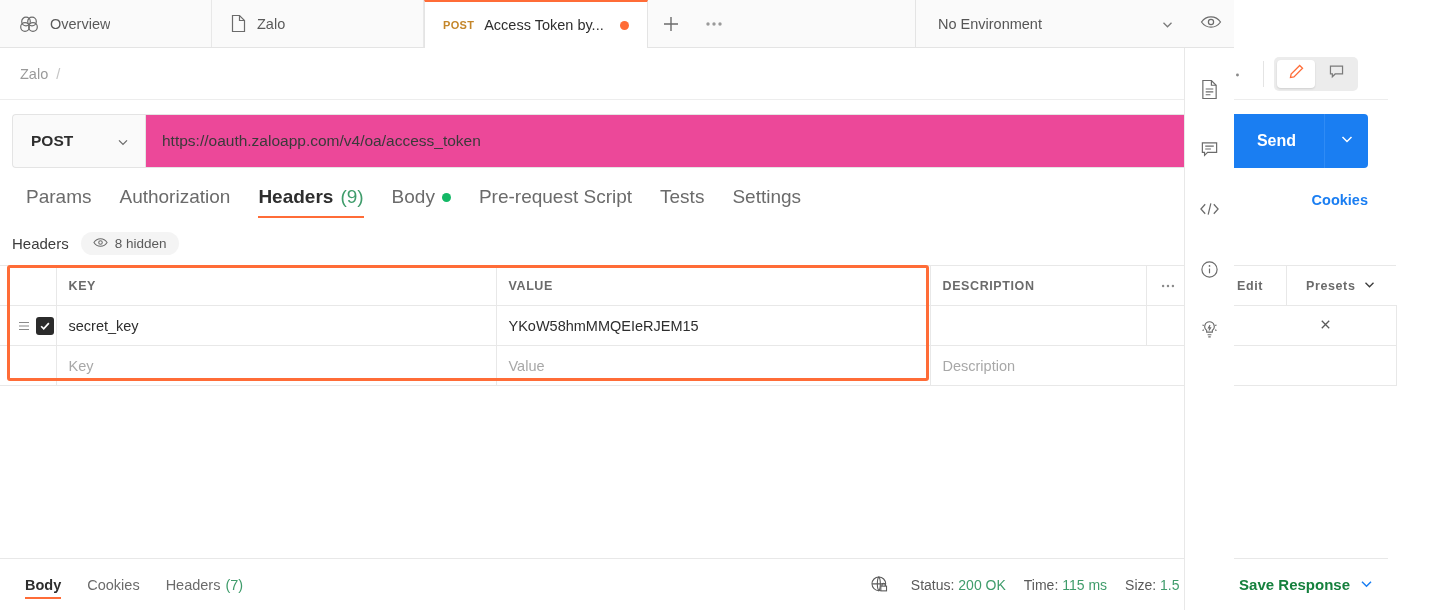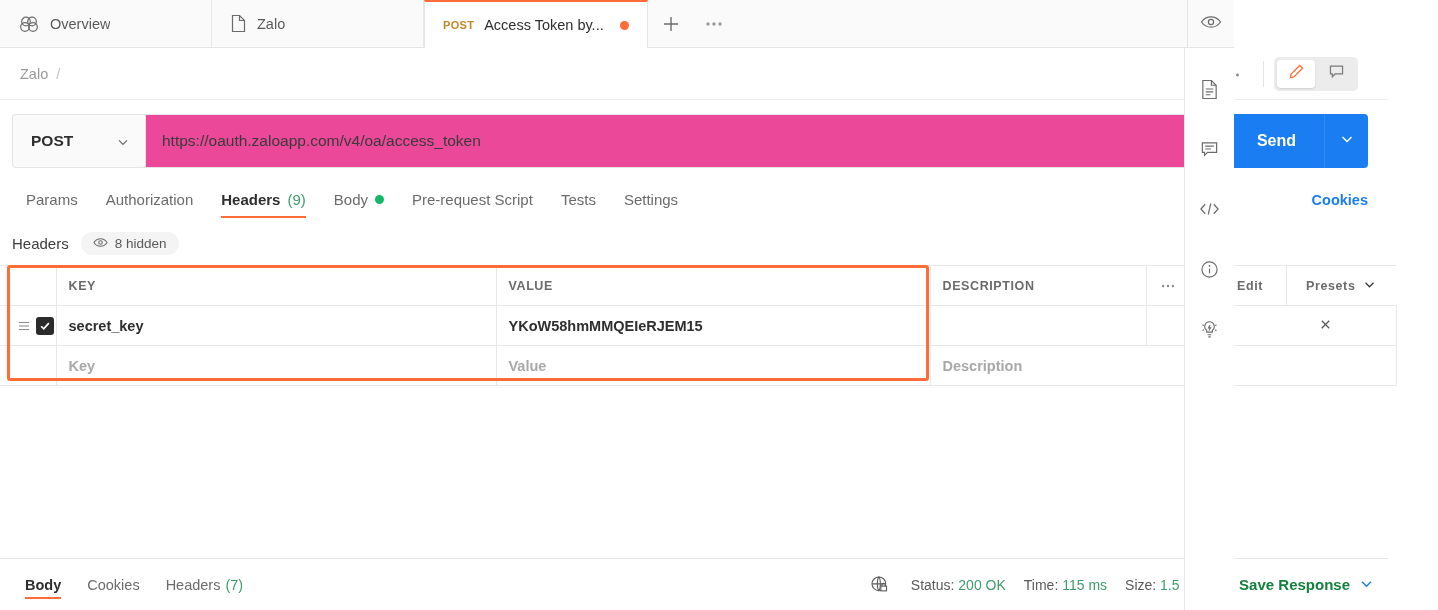--- a/index.html
+++ b/index.html
@@ -128,21 +128,21 @@
     display:flex;align-items:center;justify-content:center; cursor: pointer;
     border-left: 1px solid #2f8bf5;
   }
 
   
   .reqtabs {
     display: flex; align-items: flex-end; gap: 0;
     padding: 0 20px 0 12px; height: 40px; position: relative;
   }
   .rtab {
-    padding: 0 14px 10px 14px; font-size: 15px; color: #6b6b6b;
+    padding: 0 14px 10px 14px; font-size: 19px; color: #6b6b6b;
     cursor: pointer; position: relative; display: flex; align-items: center; gap: 7px;
     white-space: nowrap;
   }
   .rtab.active { color: #2e2e2e; font-weight: bold; }
   .rtab.active::after {
     content: ""; position: absolute; left: 14px; right: 14px; bottom: 0;
     height: 2px; background: #ff6c37;
   }
   .rtab .cnt { color: #3f9c6b; font-weight: normal; }
   .greendot { width: 9px; height: 9px; border-radius: 50%; background: #14b866; }
@@ -161,21 +161,21 @@
     display: flex; align-items: center; gap: 7px;
     background: #f4f4f4; border-radius: 13px; padding: 4px 12px;
     font-size: 13.5px; color: #5a5a5a; cursor: pointer;
   }
 
   
   .tablewrap { position: relative; padding: 0 0 0 0; }
   .ktable { width: 100%; border-collapse: collapse; table-layout: fixed; }
   .ktable th, .ktable td {
     border: 1px solid #e8e8e8; height: 40px; padding: 0 12px;
-    text-align: left; font-weight: bold; vertical-align: middle;
+    text-align: left; font-weight: normal; vertical-align: middle;
   }
   .ktable th {
     font-size: 12.5px; color: #6b6b6b; letter-spacing: .6px; font-weight: bold;
     background: #fff;
   }
   .col-handle { width: 56px; border-left: none !important; }
   .col-key { width: 440px; }
   .col-val { width: 434px; }
   .col-desc { width: 216px; }
   .col-dots { width: 45px; }
@@ -284,20 +284,28 @@
     <div class="tab-dots">
       <svg viewBox="0 0 22 8" width="22" height="8" fill="#9a9a9a">
         <circle cx="5" cy="4" r="1.7"></circle>
           <circle cx="11" cy="4" r="1.7"></circle>
           <circle cx="17" cy="4" r="1.7"></circle>
       </svg>
     </div>
 
     <div class="tabstrip-filler"></div>
 
+    <div class="env-area">
+      <span class="env-name">No Environment</span>
+      <span class="chev">
+        <svg viewBox="0 0 13 13" width="13" height="13" fill="none" stroke="#7a7a7a" stroke-width="1.3">
+          <path d="M2.5 4.8L6.5 8.8 10.5 4.8"></path>
+        </svg>
+      </span>
+    </div>
     <div class="eye-btn">
       <span>
         <svg viewBox="0 0 22 16" width="22" height="16" fill="none" stroke="#6b6b6b" stroke-width="1.2">
           <path d="M1.5 8s3.6-5.2 9.5-5.2S20.5 8 20.5 8s-3.6 5.2-9.5 5.2S1.5 8 1.5 8z"></path>
           <circle cx="11" cy="8" r="2.6"></circle>
         </svg>
       </span>
     </div>
   </div>
 

